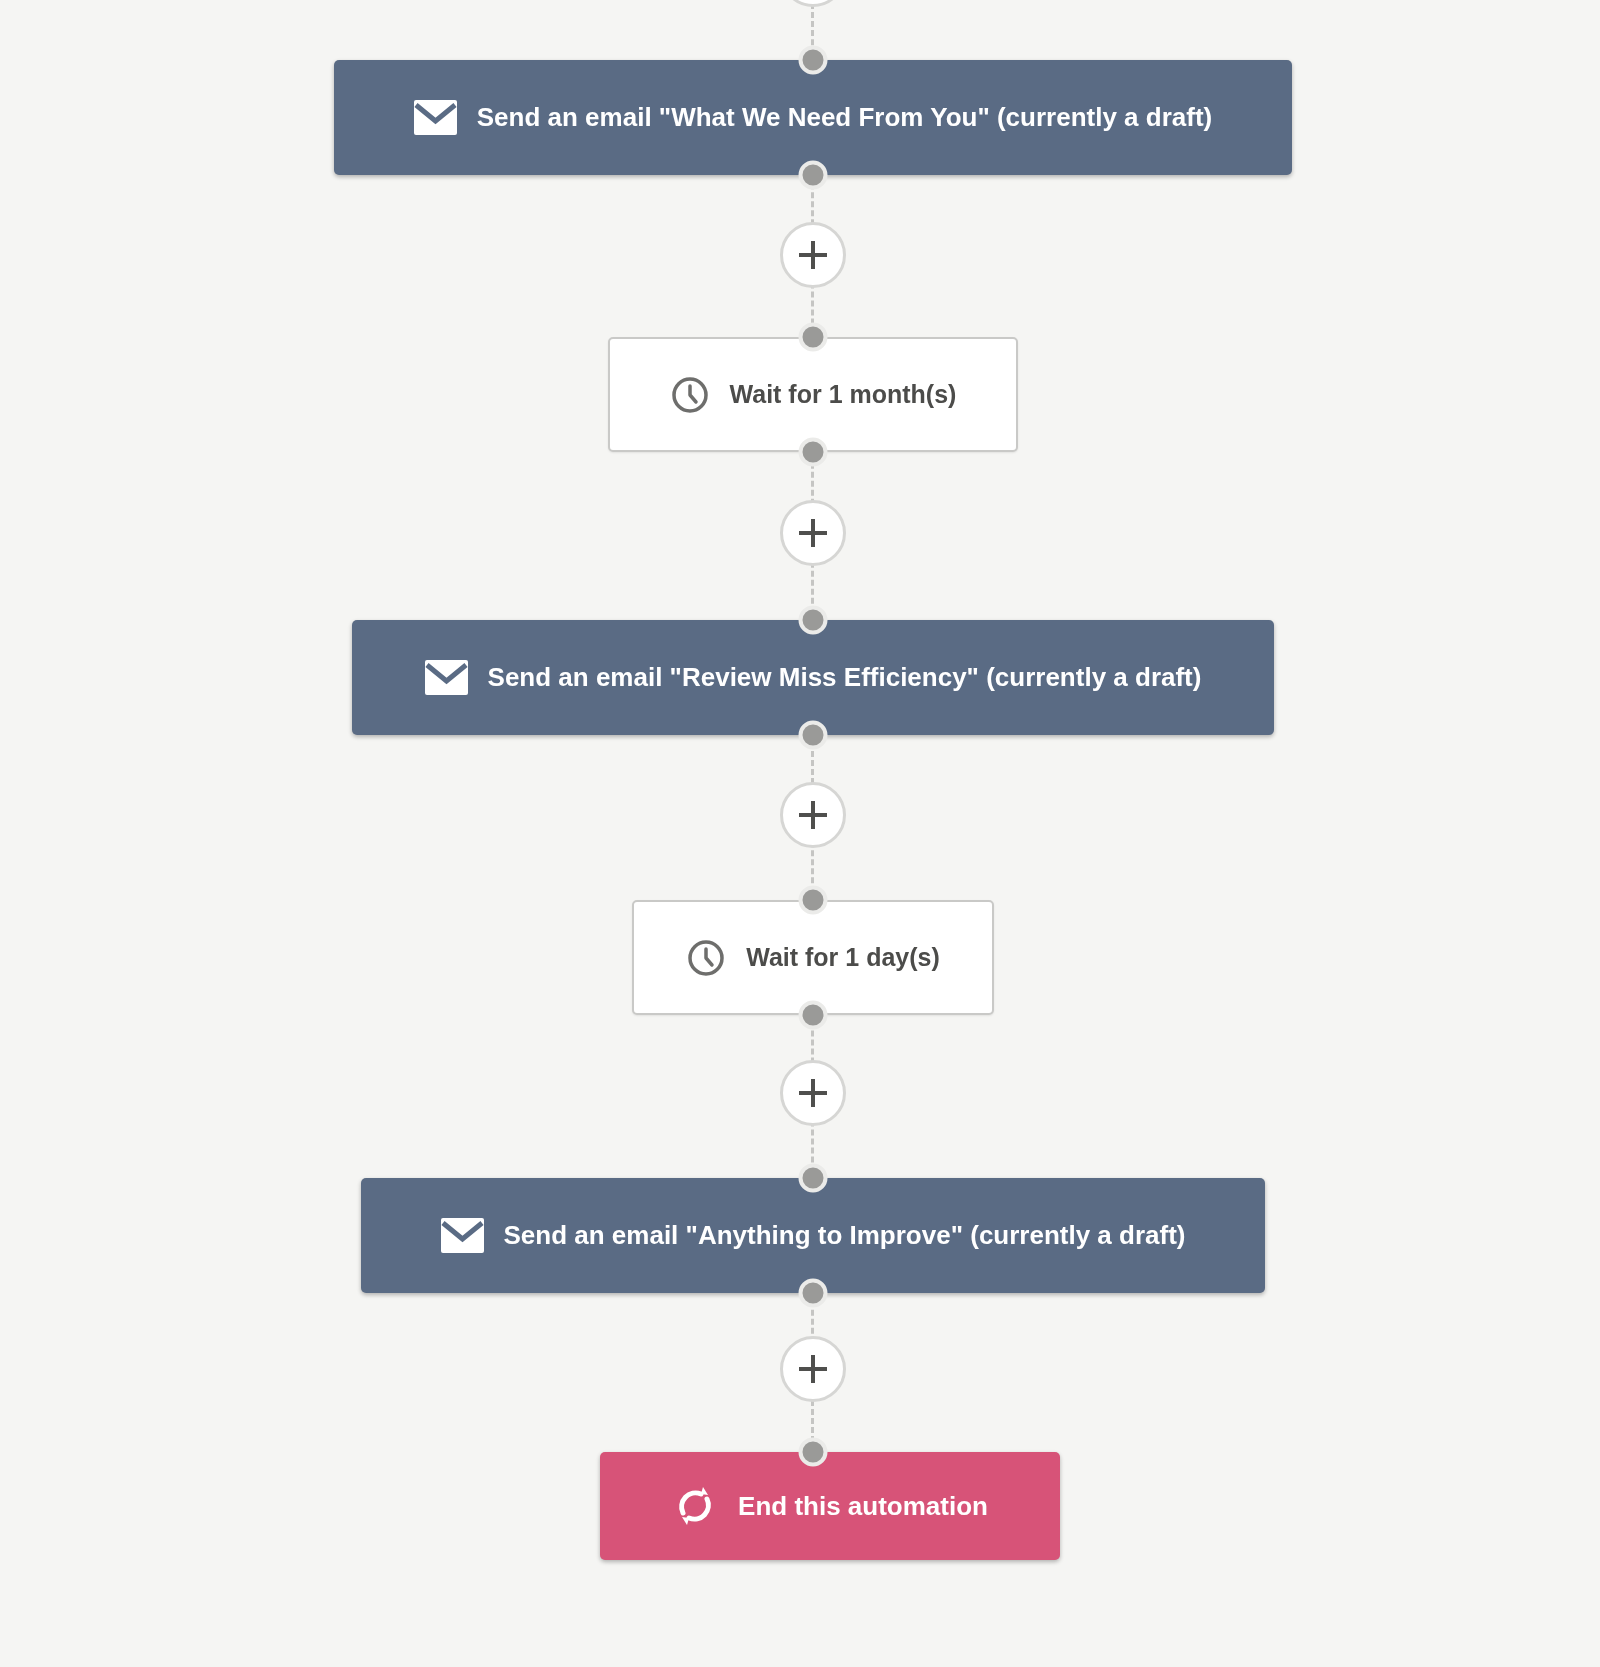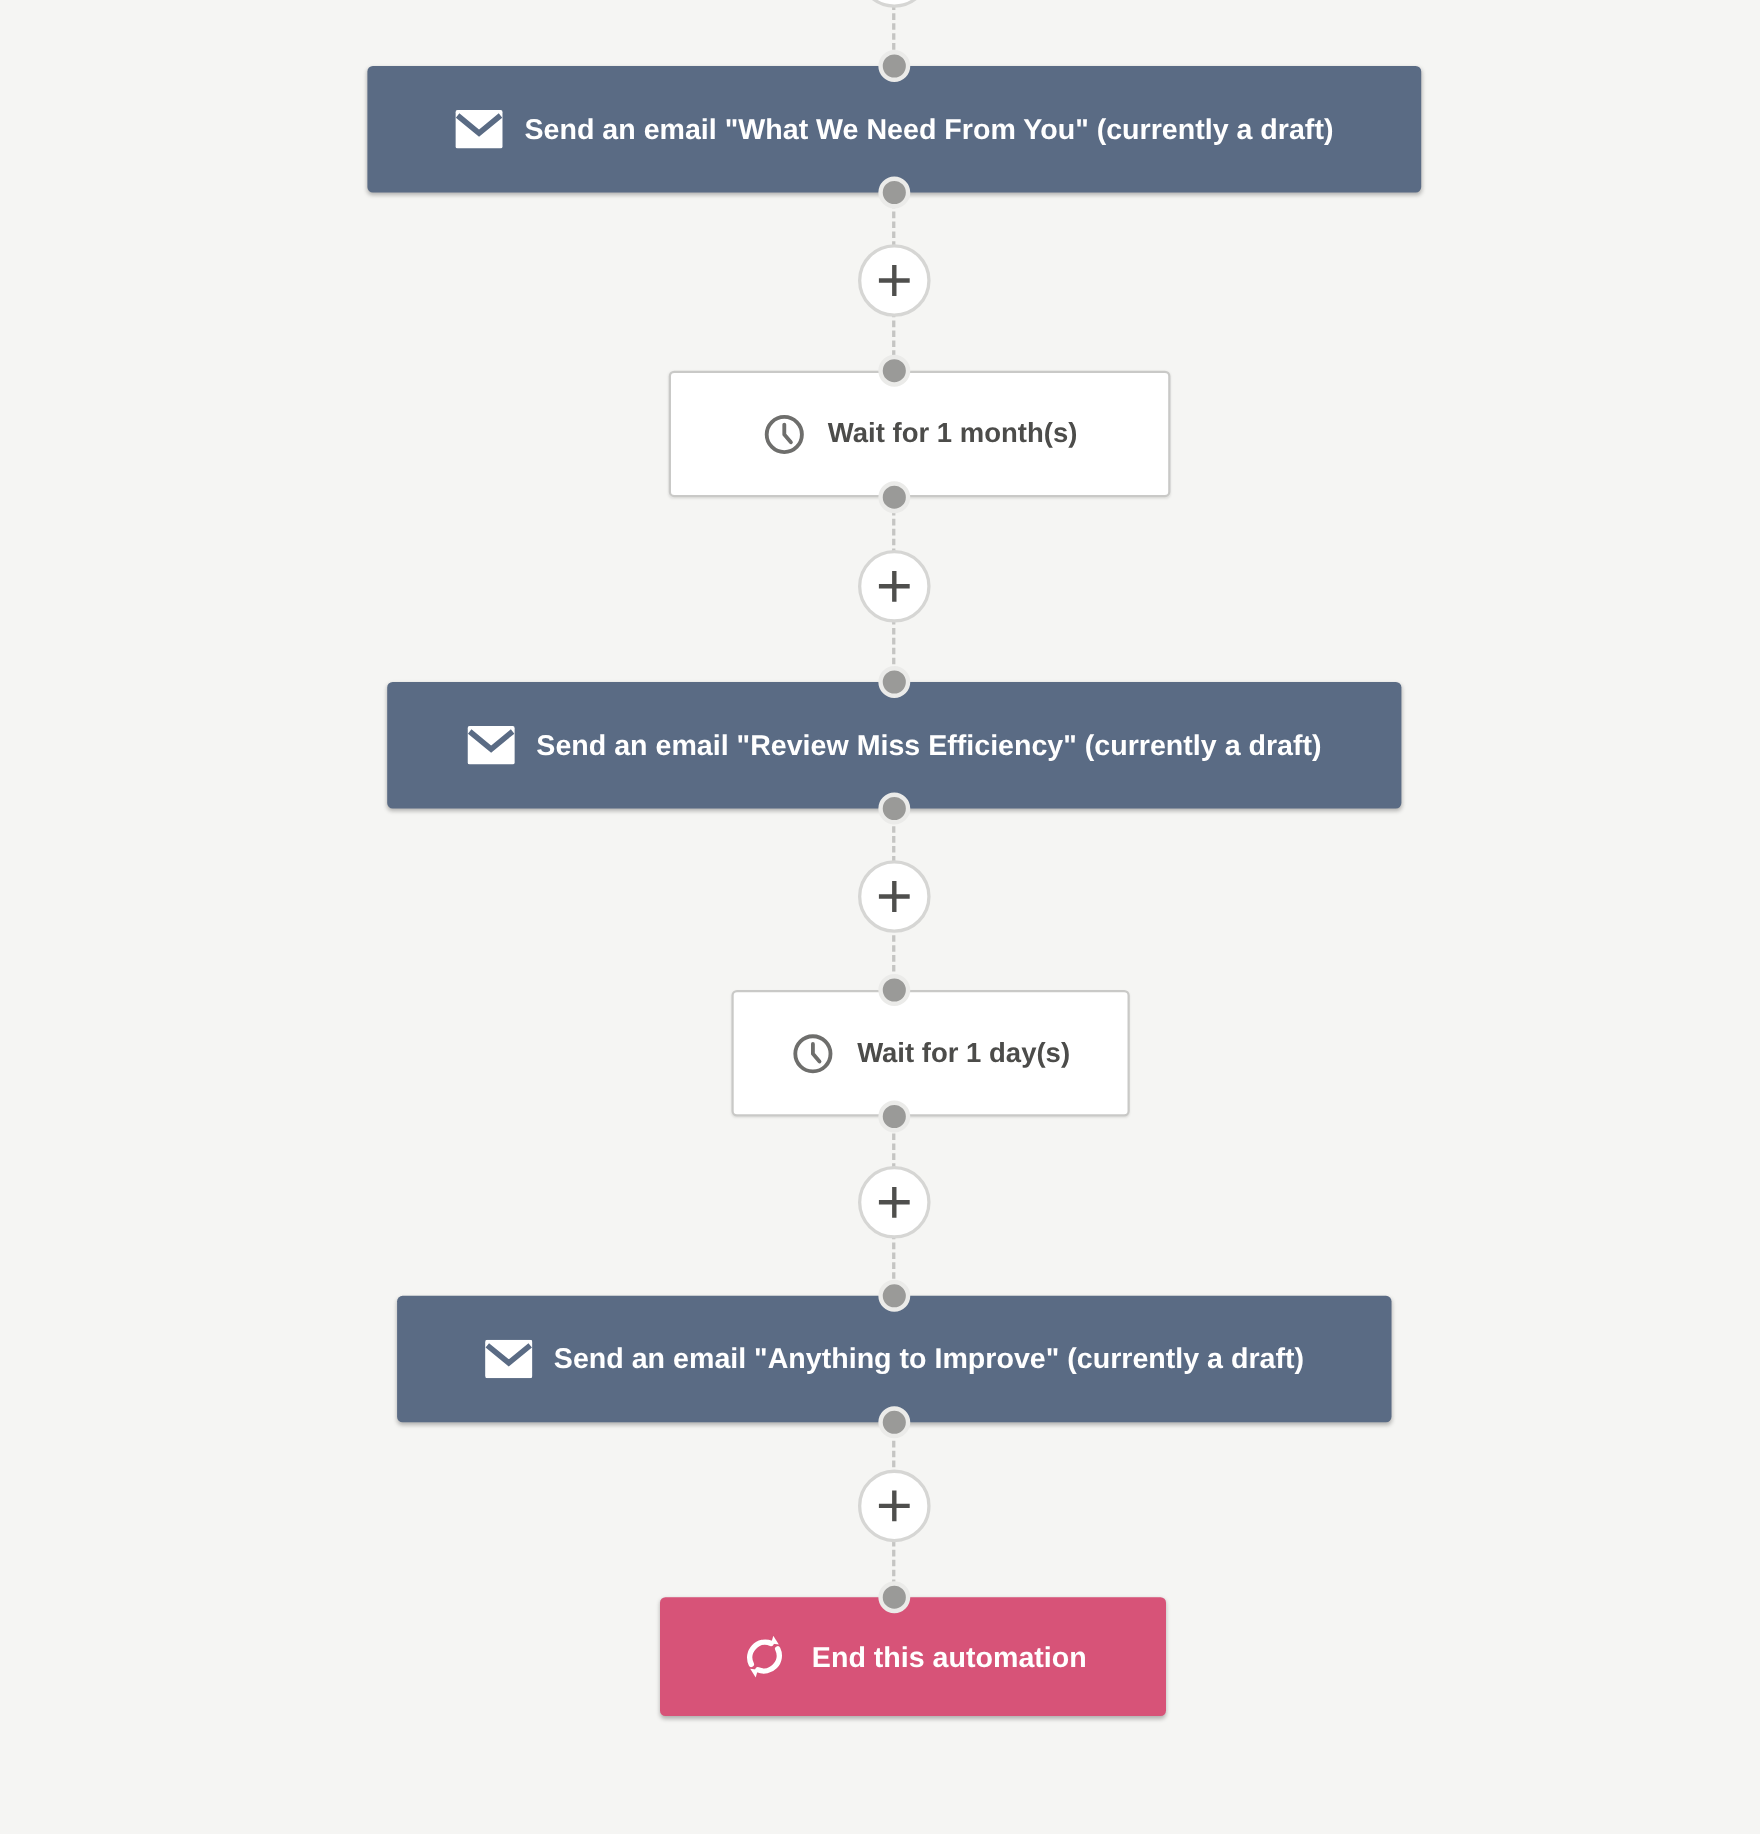--- a/index.html
+++ b/index.html
@@ -55,23 +55,23 @@
   .node.end {
     background: #d75378;
     border-radius: 5px;
     box-shadow: 0 2px 4px rgba(0,0,0,0.28);
     color: #ffffff;
     font-size: 26px;
     font-weight: 700;
   }
 
   #email-node-1 { left: 334px; top: 60px;   width: 958px; height: 115px; }
-  #wait-node-1  { left: 608px; top: 337px;  width: 456px; height: 115px; }
+  #wait-node-1  { left: 608px; top: 337px;  width: 410px; height: 115px; }
   #email-node-2 { left: 352px; top: 620px;  width: 922px; height: 115px; }
-  #wait-node-2  { left: 632px; top: 900px;  width: 362px; height: 115px; margin-left: 33px; }
+  #wait-node-2  { left: 632px; top: 900px;  width: 362px; height: 115px; }
   #email-node-3 { left: 361px; top: 1178px; width: 904px; height: 115px; }
   #end-node     { left: 600px; top: 1452px; width: 460px; height: 108px; }
 
   
   .dot {
     position: absolute;
     left: 813px;
     width: 21px;
     height: 21px;
     background: #9a9a98;

